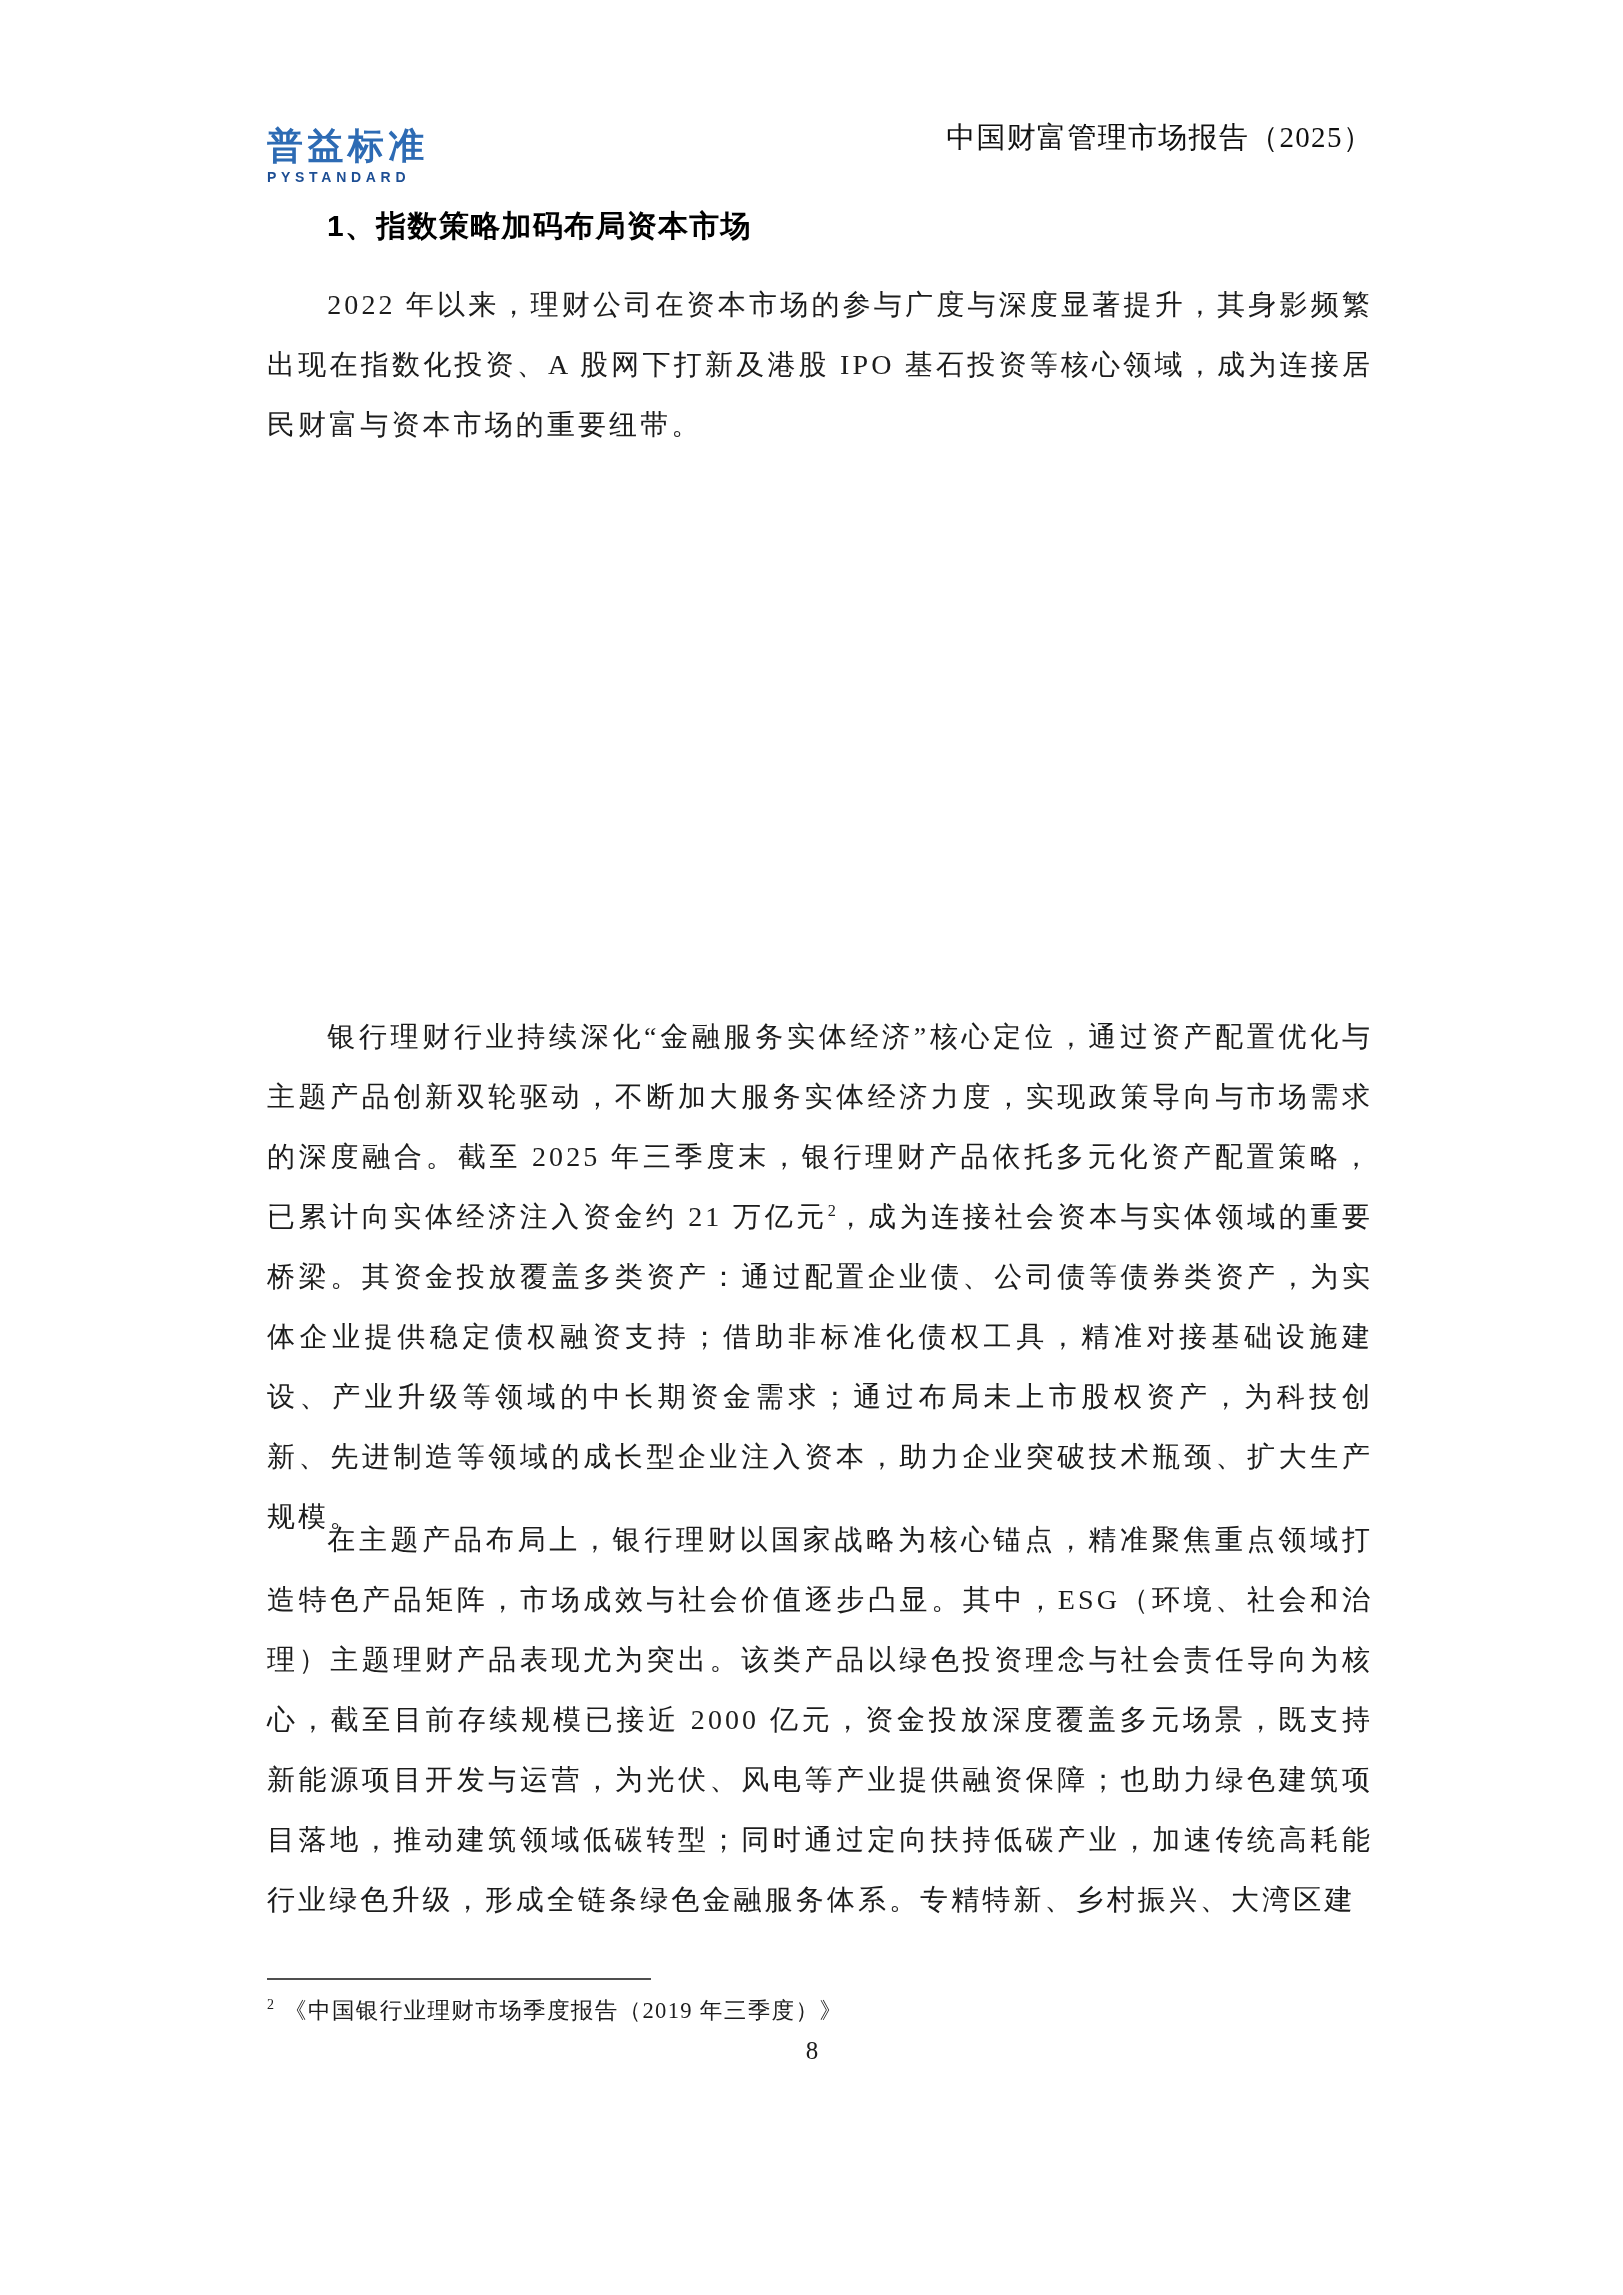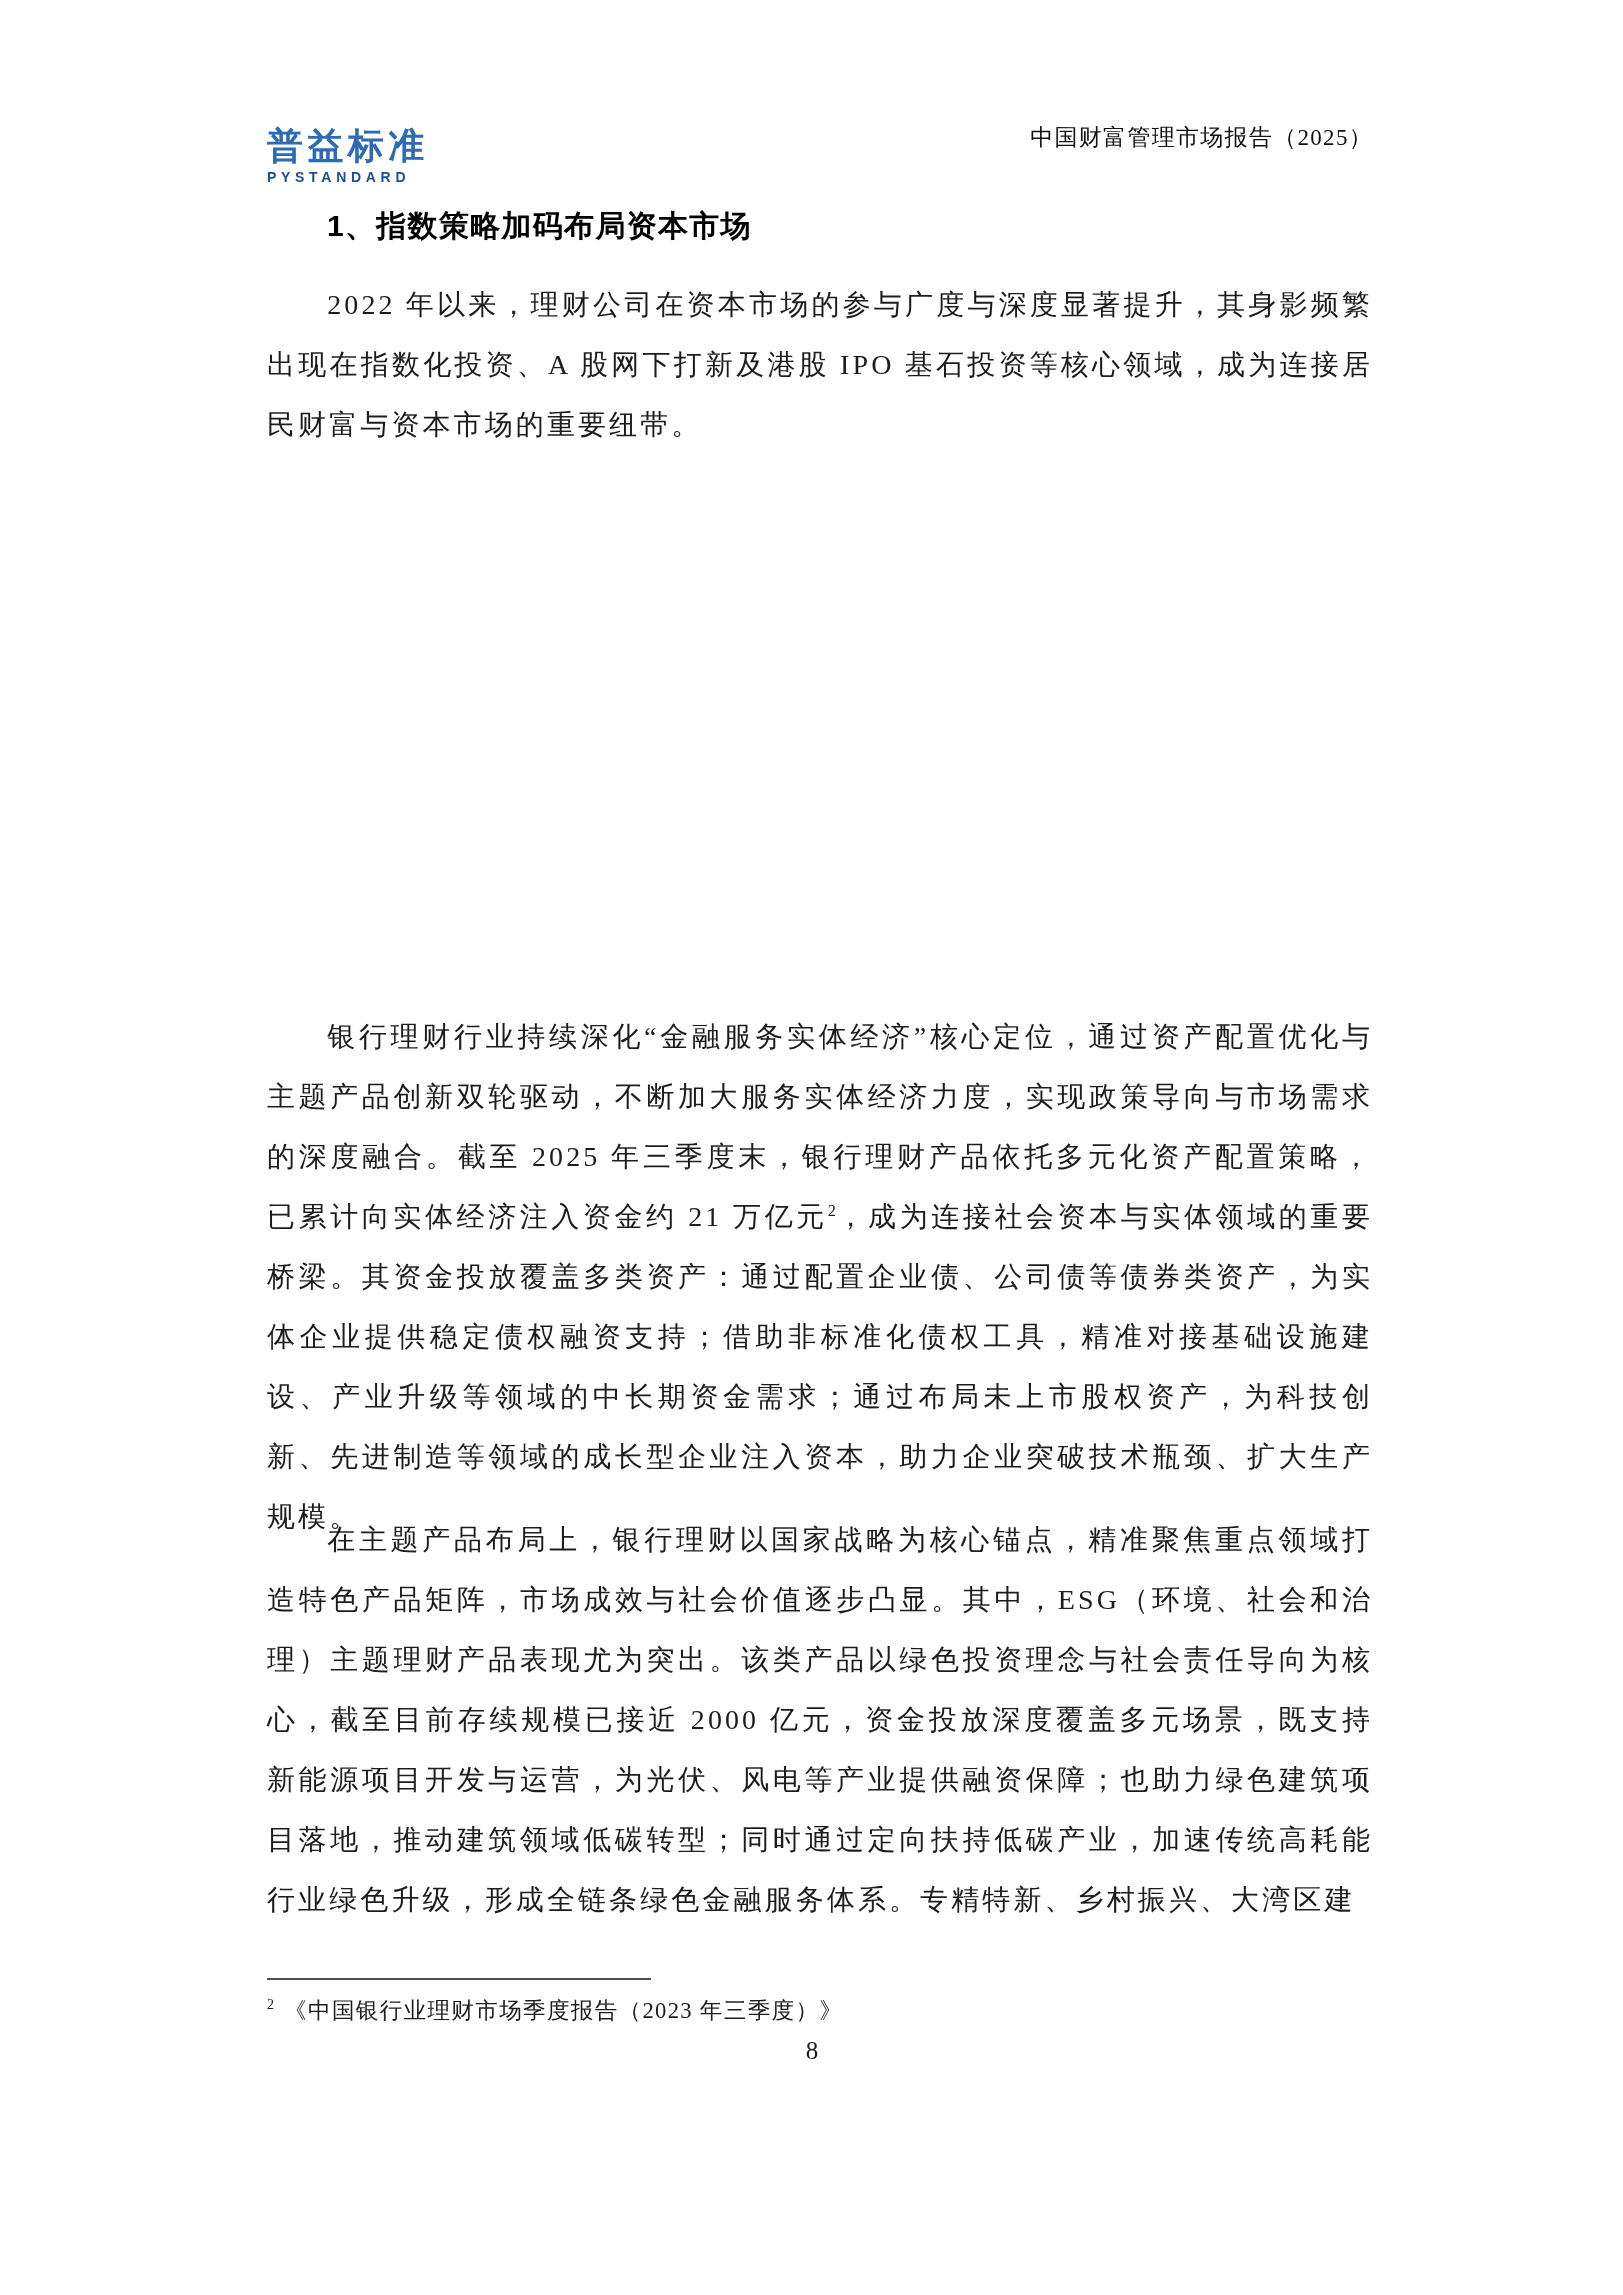--- a/index.html
+++ b/index.html
@@ -22,21 +22,21 @@
     font-family: "Liberation Sans", "DejaVu Sans", sans-serif;
     font-weight: 700; font-size: 36px; line-height: 38px;
     letter-spacing: 4.4px; color: #2d6bb4; white-space: nowrap;
   }
   .logo-en {
     font-family: "Liberation Sans", "DejaVu Sans", sans-serif;
     font-weight: 700; font-size: 14px; line-height: 20px;
     letter-spacing: 4.7px; color: #1d4e94; margin-top: 1.3px; white-space: nowrap;
   }
   .report-title {
-    font-size: 23px; line-height: 33px; letter-spacing: 1.3px;
+    font-size: 29px; line-height: 33px; letter-spacing: 1.3px;
     color: #111111; white-space: nowrap;
   }
 
   
   .sec-heading {
     font-family: "Liberation Sans", "DejaVu Sans", sans-serif;
     font-weight: 700; font-size: 30px; line-height: 34px;
     letter-spacing: 1.3px; color: #000000;
     padding-left: 60px; margin: 0;
   }
@@ -84,18 +84,18 @@
   <p class="abs para p1">2022 年以来，理财公司在资本市场的参与广度与深度显著提升，其身影频繁出现在指数化投资、A 股网下打新及港股 IPO 基石投资等核心领域，成为连接居民财富与资本市场的重要纽带。</p>
 
 
 
   <p class="abs para p3"><span>银行理财行业持续深化“金融服务实体经济”核心定位，通过资产配置优化与主题产品创新双轮驱动，不断加大服务实体经济力度，实现政策导向与市场需求的深度融合。截至 2025 年三季度末，银行理财产品依托多元化资产配置策略，已累计向实体经济注入资金约 21 万亿元</span><sup>2</sup><span>，成为连接社会资本与实体领域的重要桥梁。其资金投放覆盖多类资产：通过配置企业债、公司债等债券类资产，为实体企业提供稳定债权融资支持；借助非标准化债权工具，精准对接基础设施建设、产业升级等领域的中长期资金需求；通过布局未上市股权资产，为科技创新、先进制造等领域的成长型企业注入资本，助力企业突破技术瓶颈、扩大生产规模。</span></p>
 
   <p class="abs para p4">在主题产品布局上，银行理财以国家战略为核心锚点，精准聚焦重点领域打造特色产品矩阵，市场成效与社会价值逐步凸显。其中，ESG（环境、社会和治理）主题理财产品表现尤为突出。该类产品以绿色投资理念与社会责任导向为核心，截至目前存续规模已接近 2000 亿元，资金投放深度覆盖多元场景，既支持新能源项目开发与运营，为光伏、风电等产业提供融资保障；也助力绿色建筑项目落地，推动建筑领域低碳转型；同时通过定向扶持低碳产业，加速传统高耗能行业绿色升级，形成全链条绿色金融服务体系。专精特新、乡村振兴、大湾区建</p>
 
   <div class="abs footnote-rule"></div>
 
-  <div class="abs footnote"><sup>2</sup><span>《中国银行业理财市场季度报告（2023 年三季度）》</span></div>
+  <div class="abs footnote"><sup>2</sup><span>《中国银行业理财市场季度报告（2019 年三季度）》</span></div>
 
   <div class="page-number">8</div>
 
 </div>
 
 
 </body></html>

